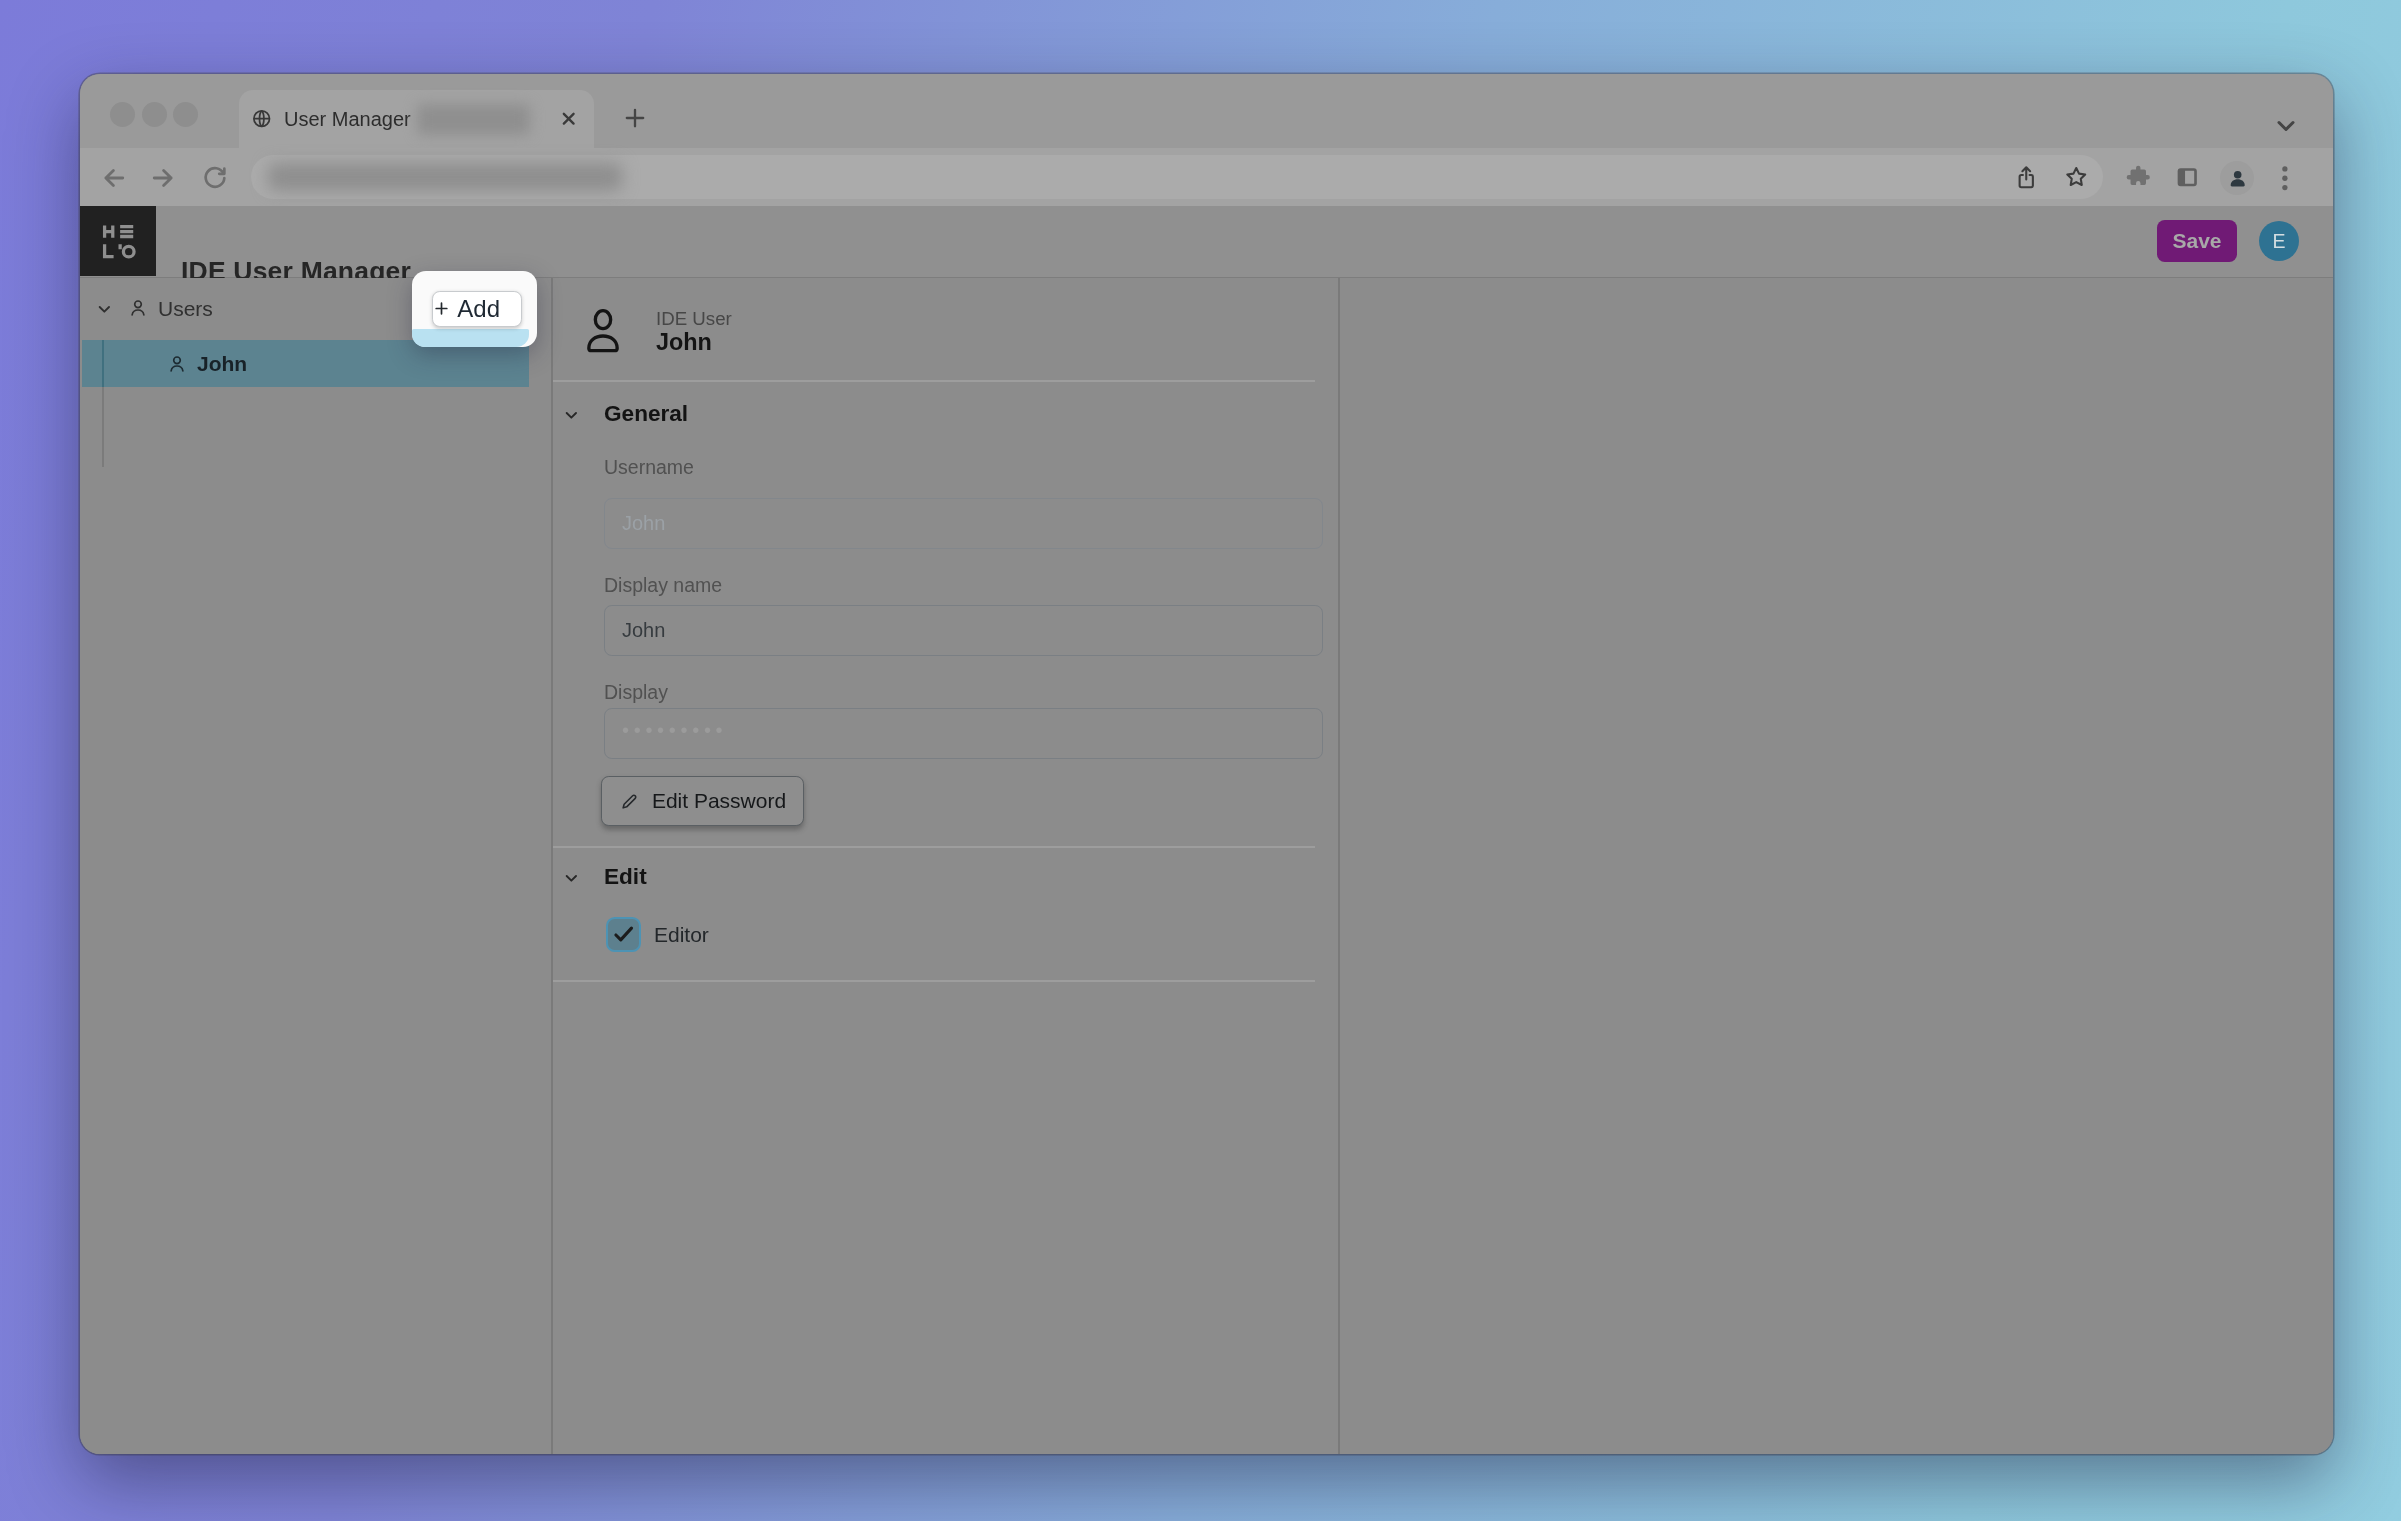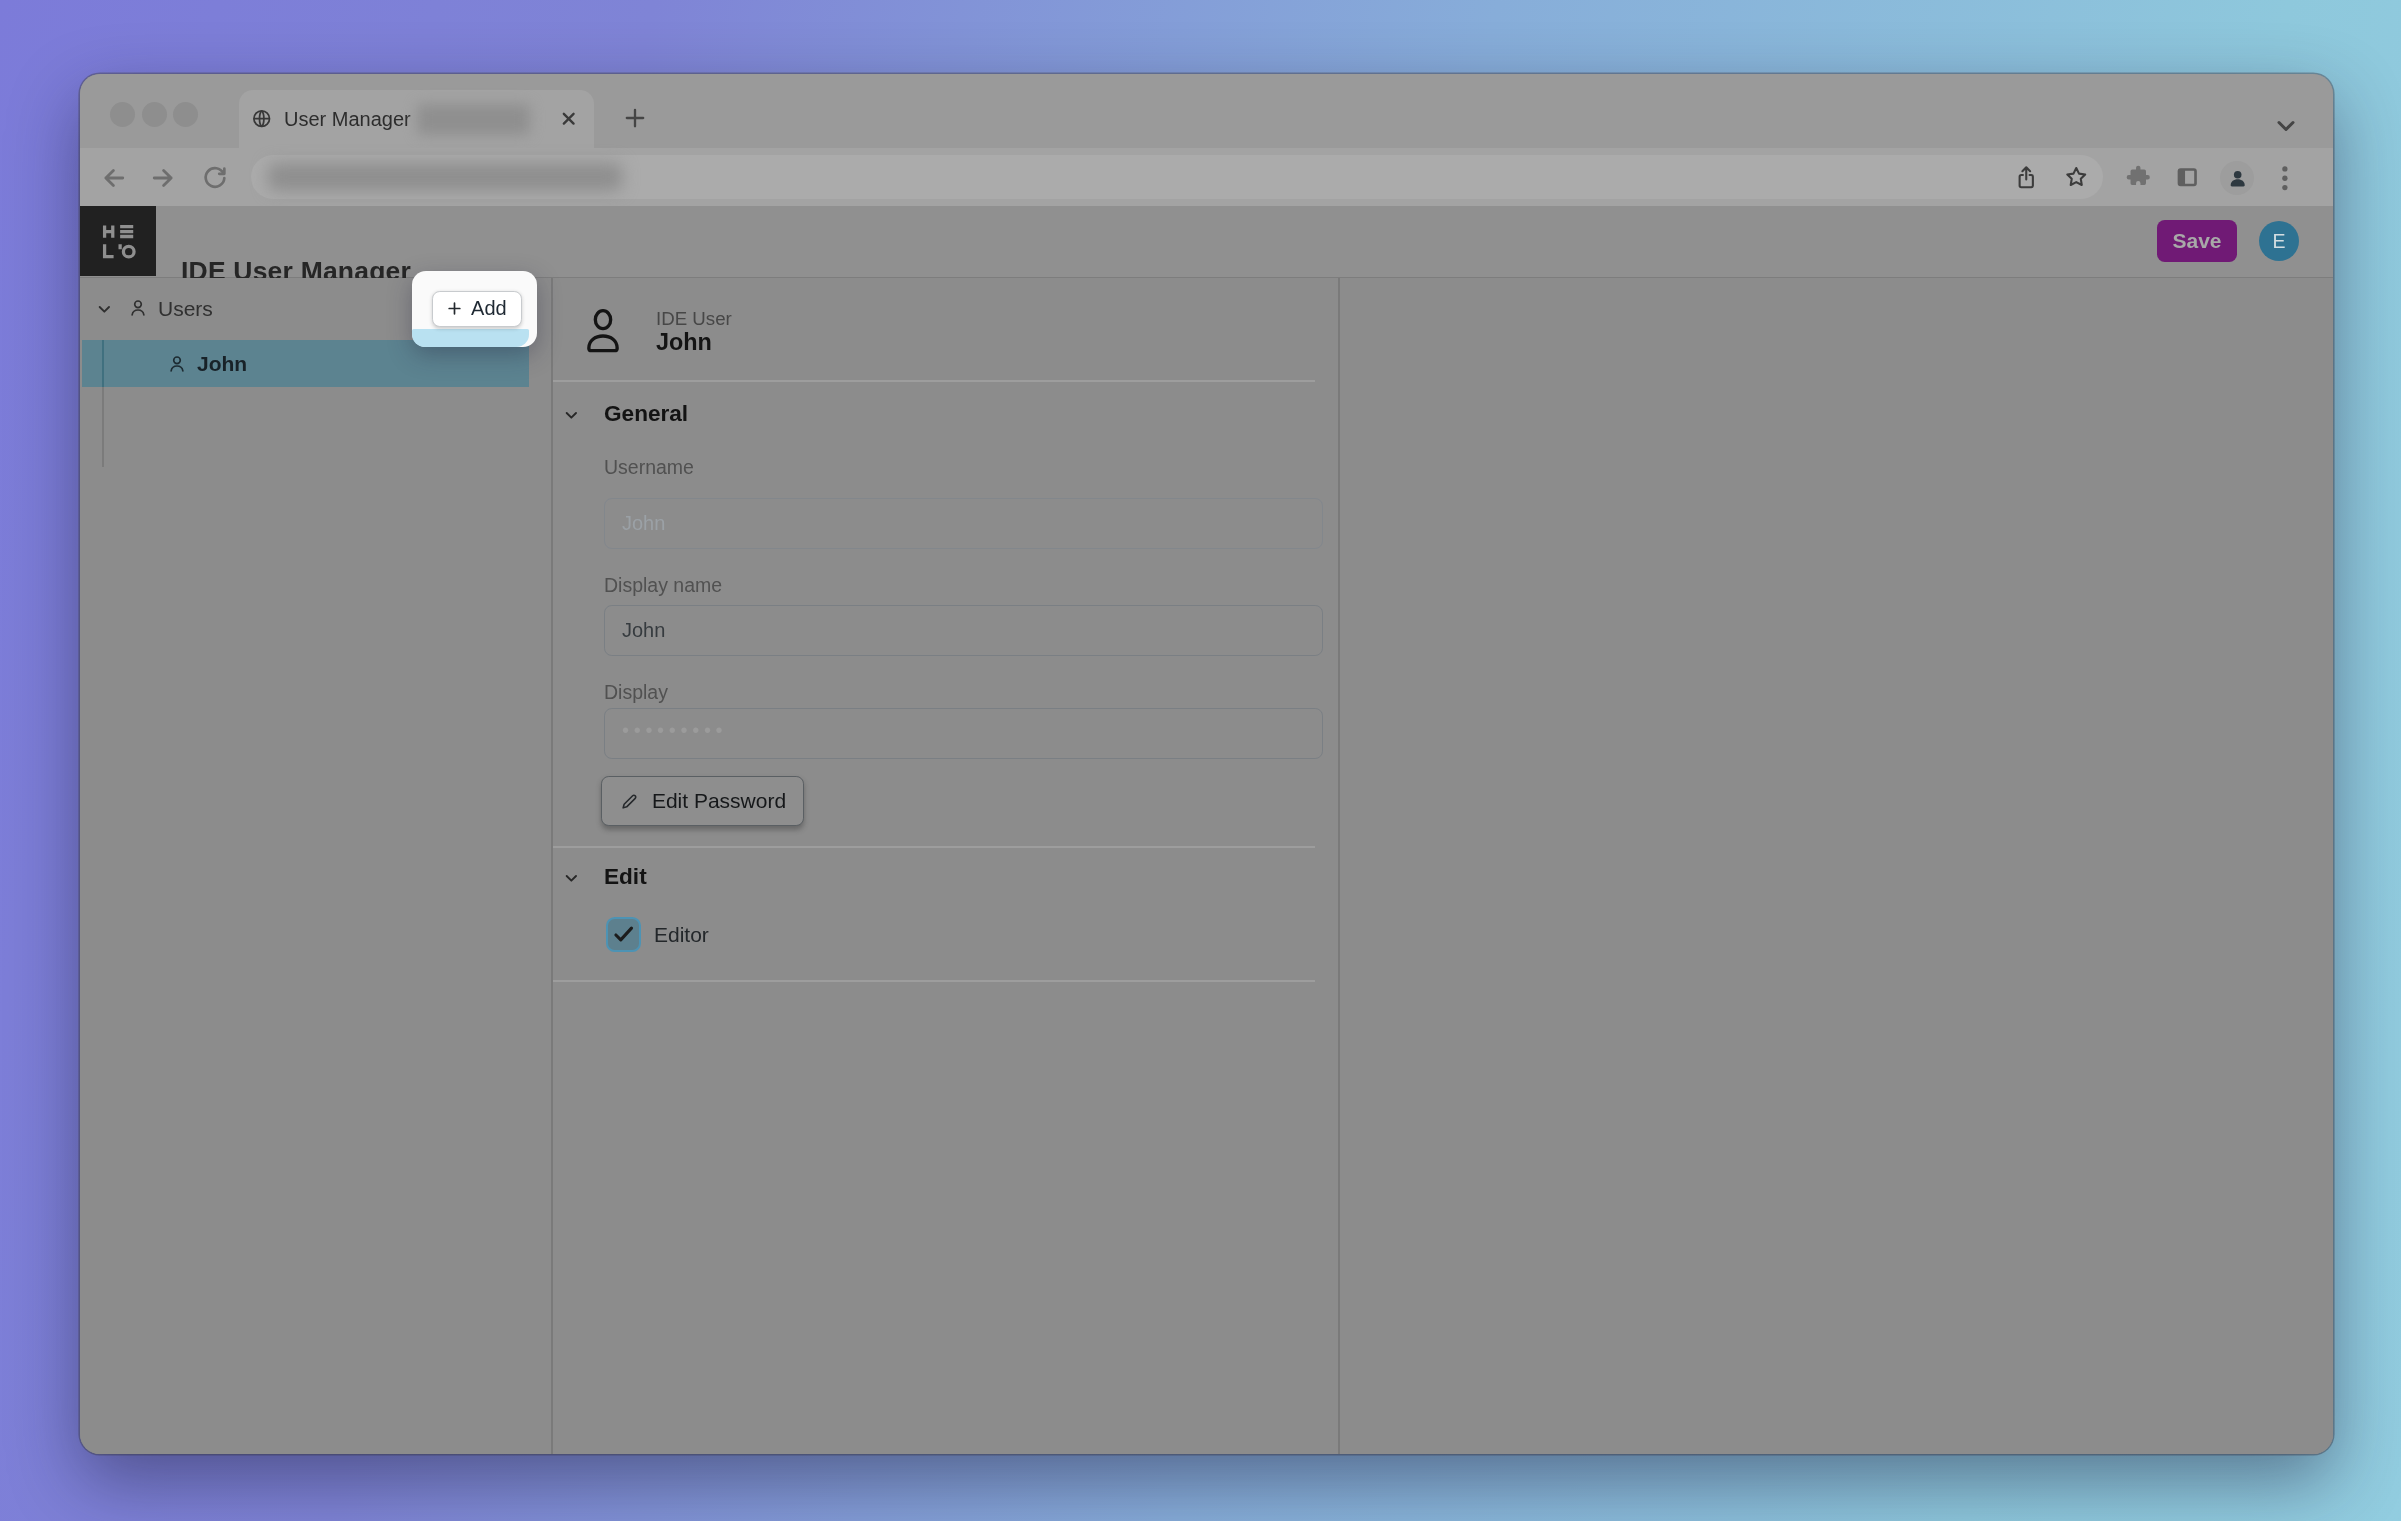--- a/index.html
+++ b/index.html
@@ -64,21 +64,21 @@
   .checkbox{position:absolute;left:53px;top:639px;width:35px;height:35px;box-sizing:border-box;border-radius:8.6px;
     background:#5d808e;border:2.3px solid #4d93b4;}
   .checkbox svg{position:absolute;left:3.9px;top:4.7px;}
   .cblabel{position:absolute;left:101px;top:645px;font-size:21px;color:#23272a;}
   
   .spotlight{position:absolute;left:332px;top:197px;width:125px;height:76px;background:#fafafa;border-radius:14px;
     box-shadow:0 7.8px 23.4px rgba(35,35,60,.35);z-index:60;}
   .spot-strip{position:absolute;left:0;top:58px;width:117px;height:18px;background:#b9e1f1;border-radius:1.6px 1.6px 12.5px 12.5px;}
   .addbtn{position:absolute;left:19.5px;top:19.5px;width:90px;height:36px;box-sizing:border-box;background:#ffffff;
     border:1.6px solid #c8cbce;border-radius:7.8px;box-shadow:0 1.6px 3.9px rgba(30,30,30,.2);
-    display:flex;align-items:center;justify-content:center;gap:7.8px;font-size:20px;font-weight:500;color:#1f2933;
+    display:flex;align-items:center;gap:7.8px;font-size:24px;font-weight:500;color:#1f2933;
     font-family:"Liberation Sans",sans-serif;}
   .dots3{position:absolute;left:2201px;top:17px;width:7.8px;height:26.5px;}
 </style>
 </head>
 <body>
 
 <div class="stage">
   <div class="window">
 
     <div class="tabbar">

